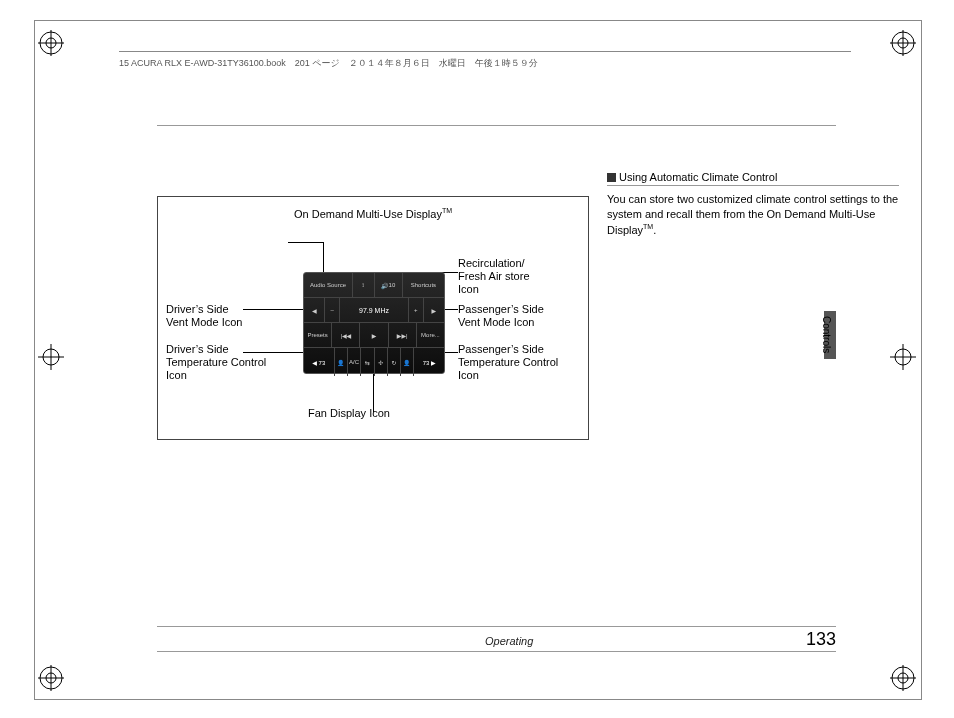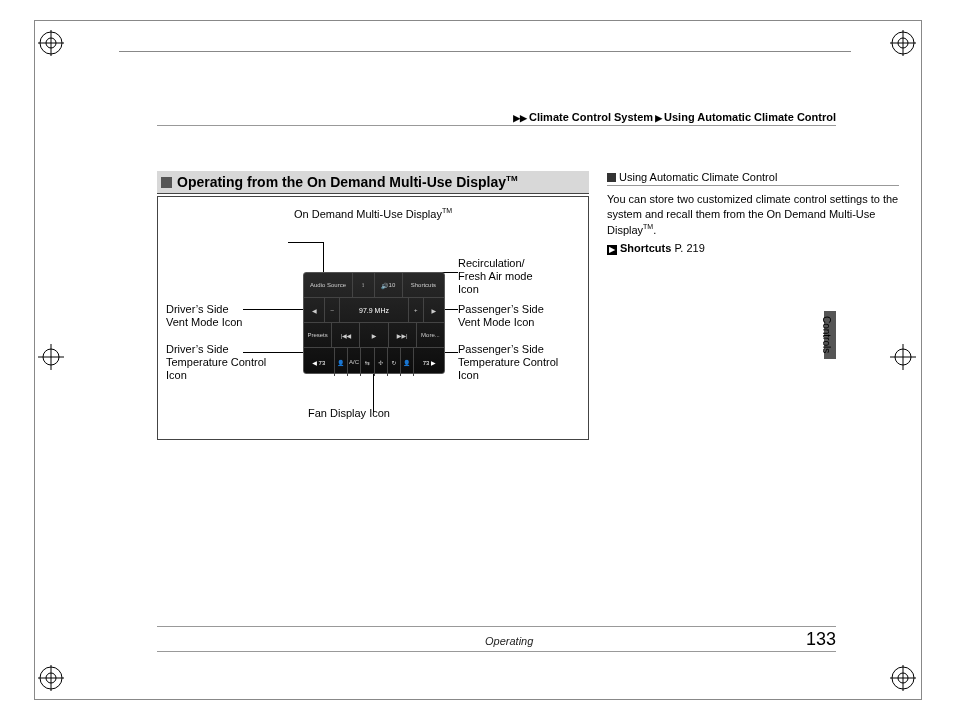--- a/index.html
+++ b/index.html
@@ -40,44 +40,39 @@
 .pagenum{position:absolute;right:85px;top:608px;font-size:18px}
 .pg-rule{position:absolute;left:122px;right:85px;top:605px;border-top:1px solid #999}
 .pg-rule2{position:absolute;left:122px;right:85px;top:630px;border-top:1px solid #999}
 </style>
 </head>
 <body>
 
 <div class="page">
 
   <div class="header-rule"></div>
+  <div class="header-line">15 ACURA RLX E-AWD-31TY36100.book　201 ページ　２０１４年８月６日　水曜日　午後１時５９分</div>
 
-  <div class="breadcrumb">
-    <span class="arr">▶▶</span><span>Climate Control System</span><span class="arr">▶</span><span>Using Automatic Climate Control</span>
-  </div>
   <div class="breadcrumb-rule"></div>
 
-  <div class="section-head">
-    <span class="sq"></span><span>Operating from the On Demand Multi-Use Display</span><sup>TM</sup>
-  </div>
 
   <div class="figbox">
     <div class="figtitle">
       <span>On Demand Multi-Use Display</span><sup>TM</sup>
     </div>
 
     <div class="callout" style="left:8px;top:106px;width:120px;white-space:pre-line">Driver’s Side
 Vent Mode Icon</div>
     <div class="callout" style="left:8px;top:146px;width:120px;white-space:pre-line">Driver’s Side
 Temperature Control
 Icon</div>
     <div class="callout" style="left:150px;top:210px">Fan Display Icon</div>
 
     <div class="callout" style="left:300px;top:60px;width:120px;white-space:pre-line">Recirculation/
-Fresh Air mode
+Fresh Air store
 Icon</div>
     <div class="callout" style="left:300px;top:106px;width:120px;white-space:pre-line">Passenger’s Side
 Vent Mode Icon</div>
     <div class="callout" style="left:300px;top:146px;width:120px;white-space:pre-line">Passenger’s Side
 Temperature Control
 Icon</div>
 
     <div class="leader" style="left:130px;top:45px;width:35px;height:1px"></div>
     <div class="leader" style="left:165px;top:45px;width:1px;height:115px"></div>
     <div class="leader" style="left:85px;top:112px;width:70px;height:1px"></div>
@@ -120,23 +115,20 @@
         <div class="screen-cell" style="flex:0.5">👤</div>
         <div class="screen-cell" style="flex:1.2;color:#fff">73 ▶</div>
       </div>
     </div>
   </div>
 
   <div class="right-col">
     <div class="right-head"><span class="gly"></span><span>Using Automatic Climate Control</span></div>
     <div class="right-body">
       <span>You can store two customized climate control settings to the system and recall them from the On Demand Multi-Use Display</span><sup>TM</sup><span>.</span>
-      <div class="right-link">
-        <span class="blk">▶</span><b>Shortcuts</b> <span>P. 219</span>
-      </div>
     </div>
   </div>
 
   <div class="side-tab"></div>
   <div class="side-label">Controls</div>
 
   <div class="pg-rule"></div>
   <div class="continued">Operating</div>
   <div class="pagenum">133</div>
   <div class="pg-rule2"></div>

